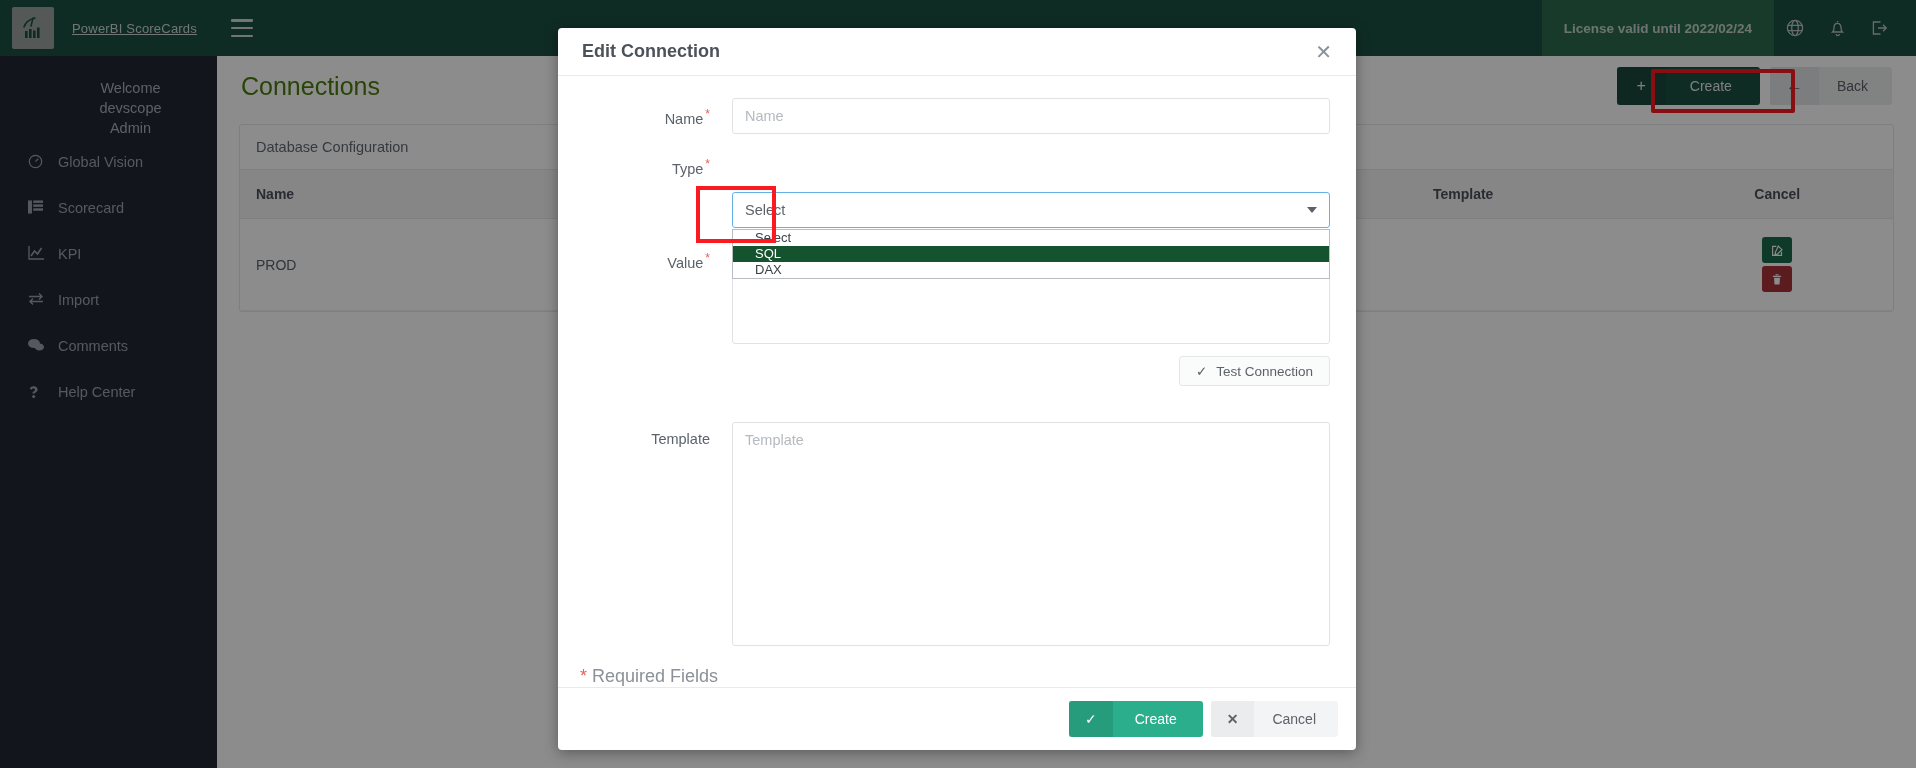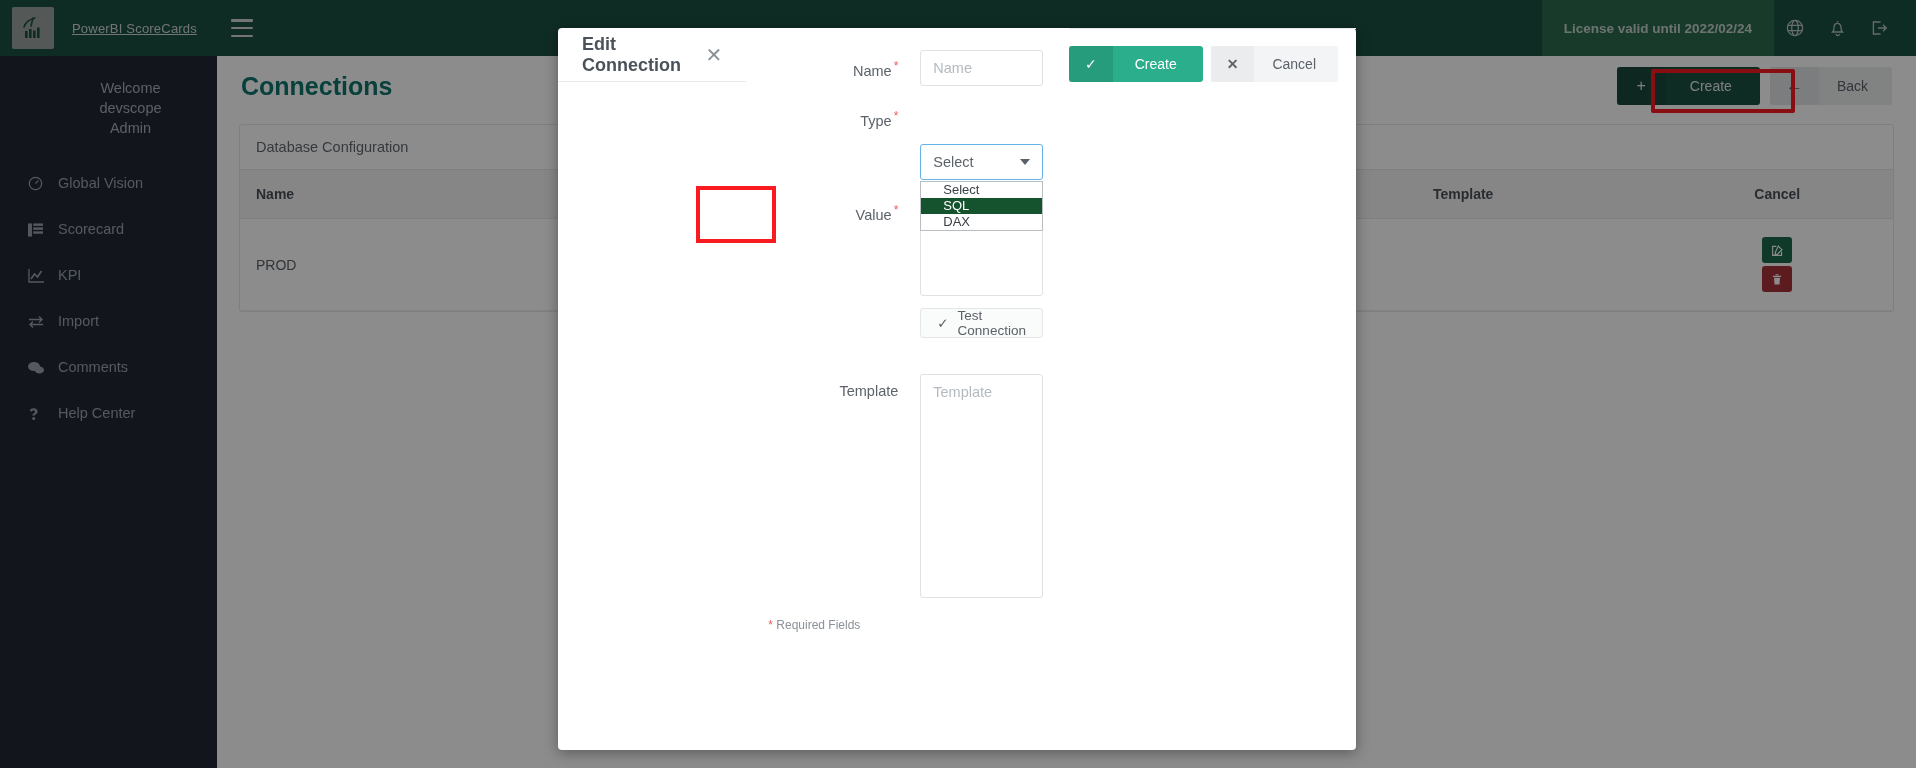--- a/index.html
+++ b/index.html
@@ -50,39 +50,39 @@
   
   .sidebar {
     position: absolute; top: 56px; left: 0; width: 217px; height: 712px;
     background: #212934; z-index: 4;
   }
   .welcome {
     color: #a8b0b8; font-size: 14.5px; text-align: center; line-height: 20px;
     padding-top: 22px; padding-bottom: 16px; margin-left: 44px;
   }
   .nav-item {
-    display: flex; align-items: flex-end; height: 37px;
+    display: flex; align-items: flex-start; height: 37px;
     padding-left: 28px; color: #9aa3ad; font-size: 14.5px; cursor: pointer;
     margin-bottom: 9px;
   }
   .nav-item .nav-icon {
     width: 22px; display: flex; align-items: center; justify-content: flex-start;
     margin-right: 8px; color: #9aa3ad;
   }
   .nav-item.active, .nav-item.active .nav-icon { color: #2f7d5d; }
 
   
   .content {
     position: absolute; top: 56px; left: 217px; width: 1699px; height: 712px;
     background: #ffffff; z-index: 1;
   }
   .page-head {
     height: 60px; display: flex; align-items: center; padding: 0 24px;
   }
-  .page-title { font-size: 25px; color: #0f766e; font-weight: 700; }
+  .page-title { font-size: 25px; color: #4d7c0f; font-weight: 400; }
   .page-head-right { margin-left: auto; display: flex; align-items: center; gap: 10px; }
   .btn-create-top {
     background: #1d5043; color: #e3e9e7; border: none; height: 38px;
     display: flex; align-items: center; font-size: 14px; border-radius: 3px;
     cursor: pointer;
   }
   .btn-create-top .ic { padding: 0 20px; background: rgba(0,0,0,.10); height: 38px; display:flex; align-items:center; font-size: 16px;}
   .btn-create-top .lb { padding: 0 28px 0 24px; }
   .annot-create {
     position: absolute; border: 4px solid #f91b20; border-radius: 2px;
@@ -128,21 +128,21 @@
   .overlay {
     position: absolute; top: 0; left: 0; width: 1916px; height: 768px;
     background: rgba(0,0,0,0.45); z-index: 20;
   }
 
   
   .modal {
     position: absolute; z-index: 30; left: 558px; top: 28px;
     width: 798px; height: 722px; background: #fff;
     border-radius: 4px; box-shadow: 0 3px 14px rgba(0,0,0,.35);
-    display: flex; flex-direction: row;
+    display: flex; flex-direction: column;
   }
   .modal-head {
     height: 54px; display: flex; align-items: center; padding: 0 24px;
     border-bottom: 1px solid #e8eaec;
   }
   .modal-title { font-size: 18px; color: #4b5259; font-weight: bold; }
   .modal-close {
     margin-left: auto; font-size: 20px; color: #8b9198; cursor: pointer;
     line-height: 1;
   }
@@ -191,21 +191,21 @@
   }
   textarea.ta::placeholder { color: #b4bac0; }
   .ta-value { height: 102px; }
   .ta-template { height: 224px; }
   .test-row { display: flex; justify-content: flex-end; margin: 8px 0 22px 0; }
   .btn-test {
     background: #fafbfb; border: 1px solid #e4e7ea; border-radius: 3px;
     height: 30px; padding: 0 16px; display: flex; align-items: center;
     gap: 9px; font-size: 13.5px; color: #5b6269; cursor: pointer;
   }
-  .req-note { color: #8b9198; font-size: 12px; margin: 16px 0 0 4px; }
+  .req-note { color: #8b9198; font-size: 18px; margin: 16px 0 0 4px; }
   .req-note .star { color: #e8605a; }
   .modal-foot {
     height: 70px; border-top: 1px solid #e8eaec; display: flex;
     align-items: center; justify-content: flex-end; padding-right: 18px; gap: 8px;
   }
   .btn-modal-create {
     background: #2bae8c; color: #fff; border: none; border-radius: 3px;
     height: 36px; display: flex; align-items: center; cursor: pointer; font-size: 14px;
   }
   .btn-modal-create .ic { background: rgba(0,0,0,.10); padding: 0 16px; height: 36px; display:flex; align-items:center;}

